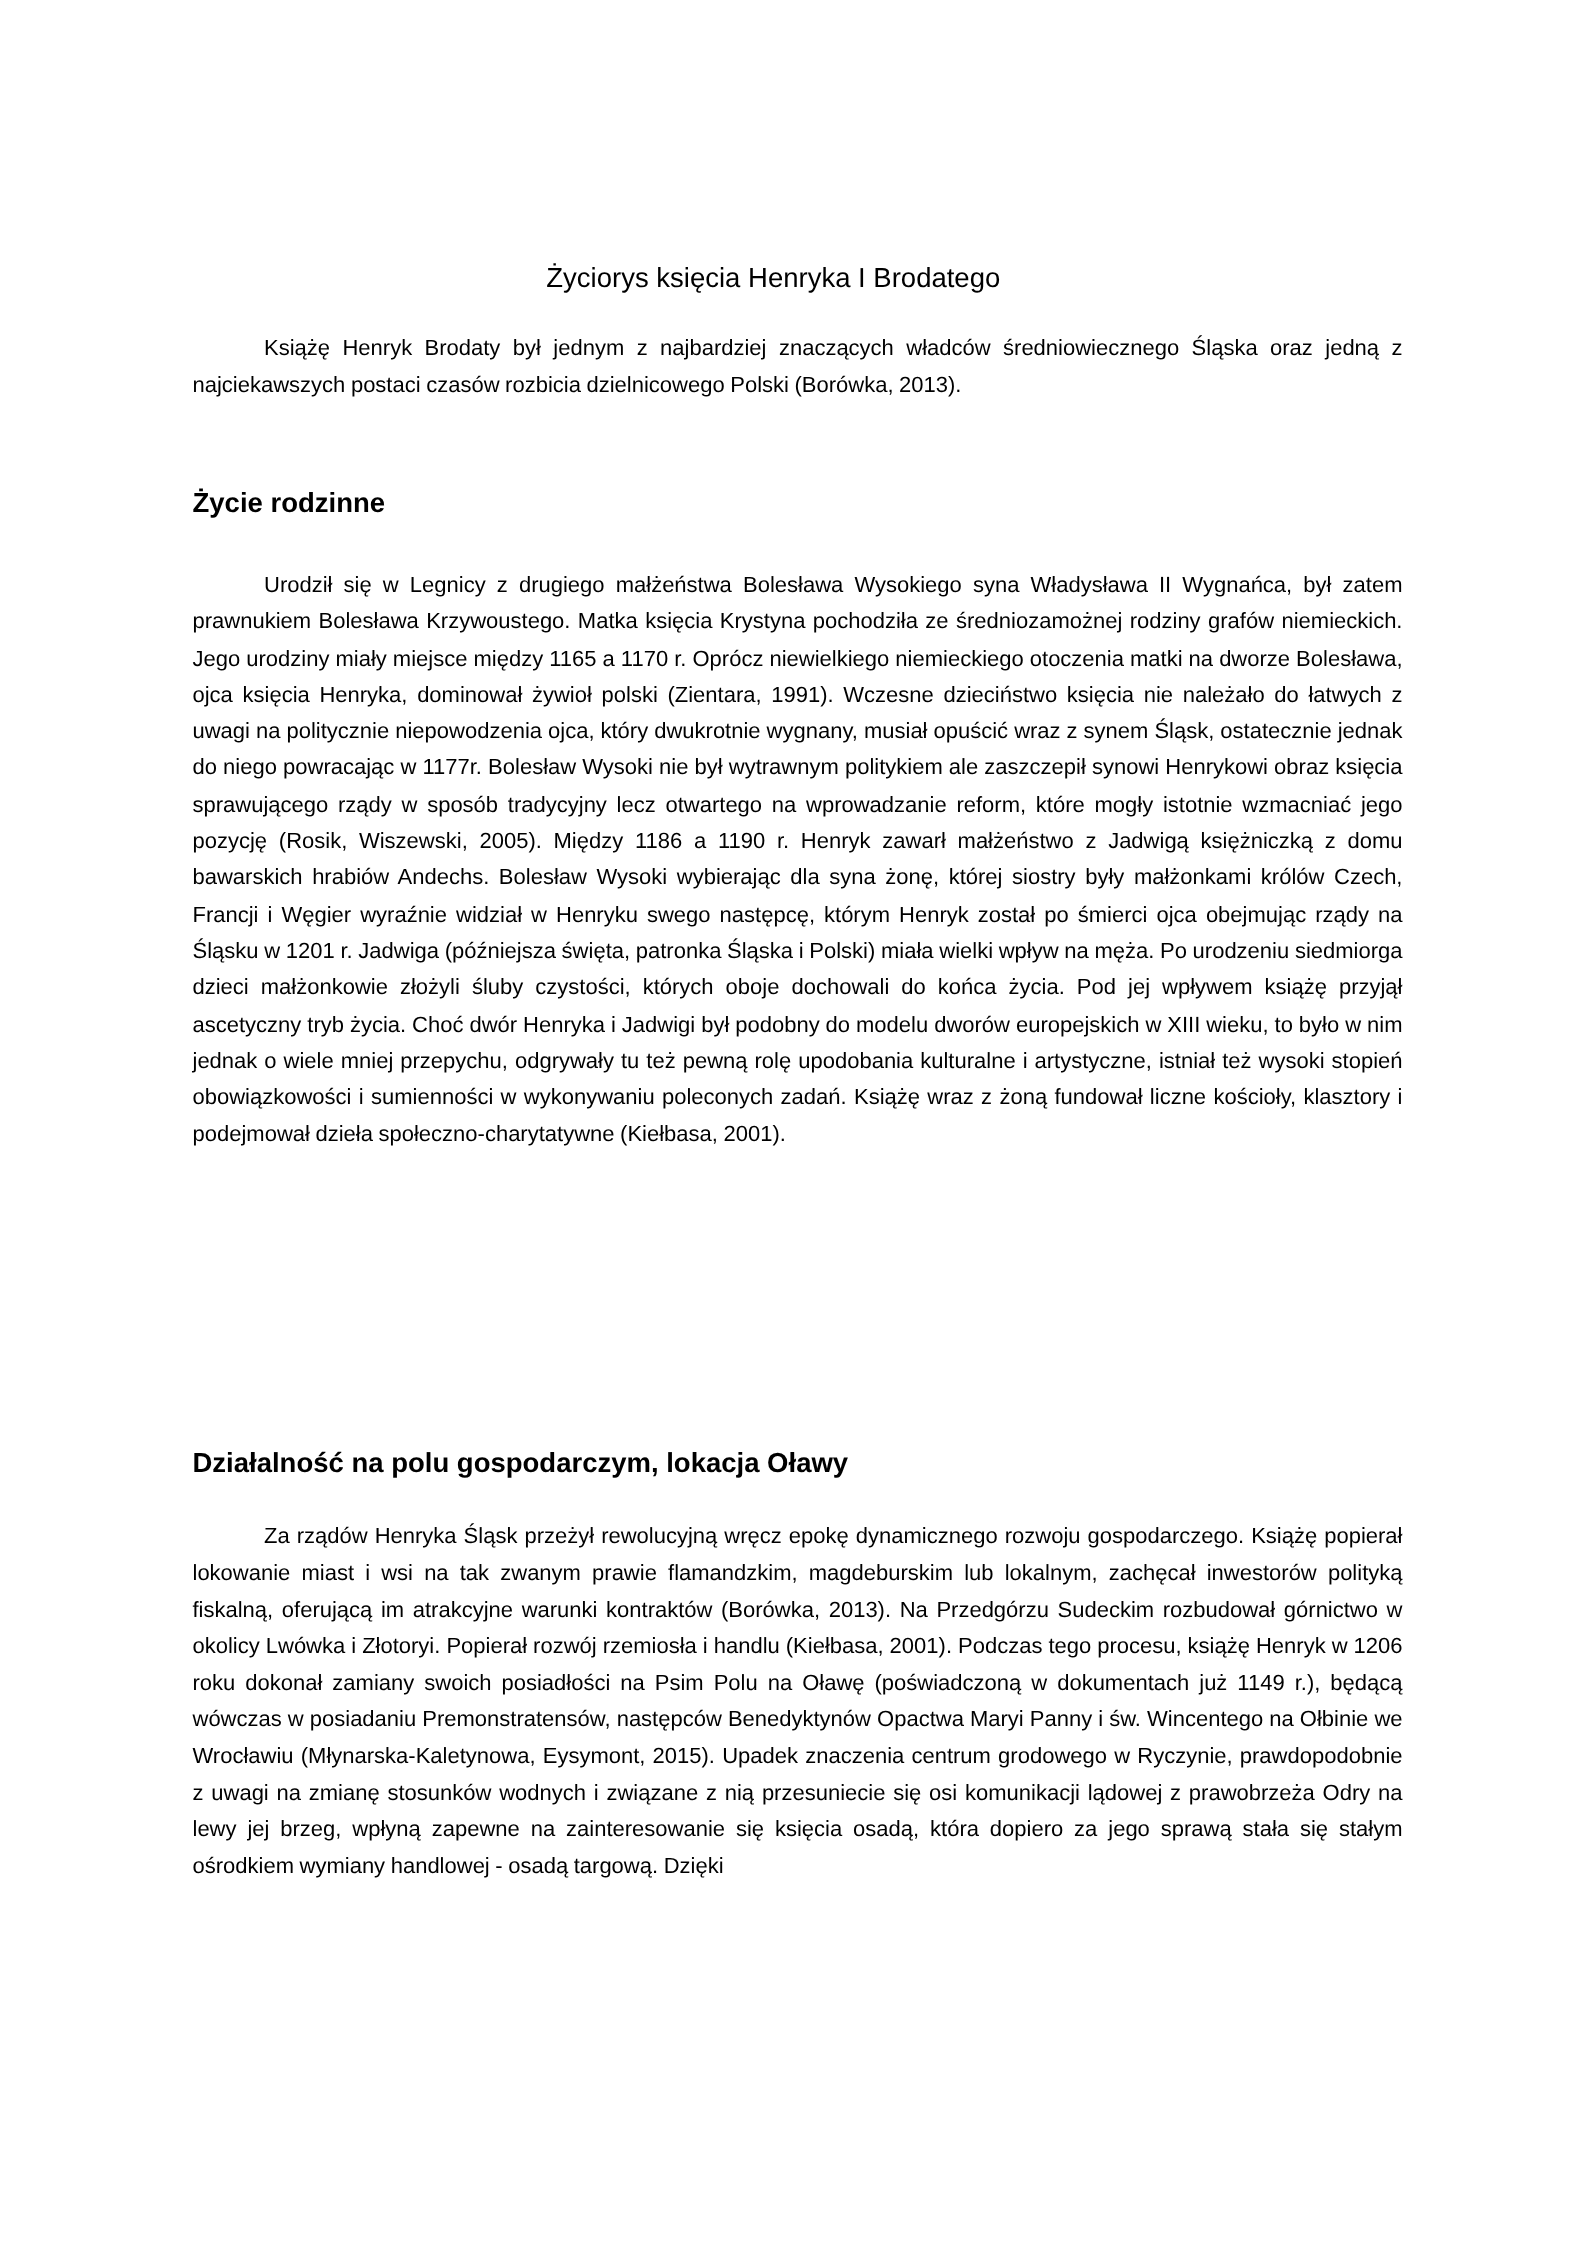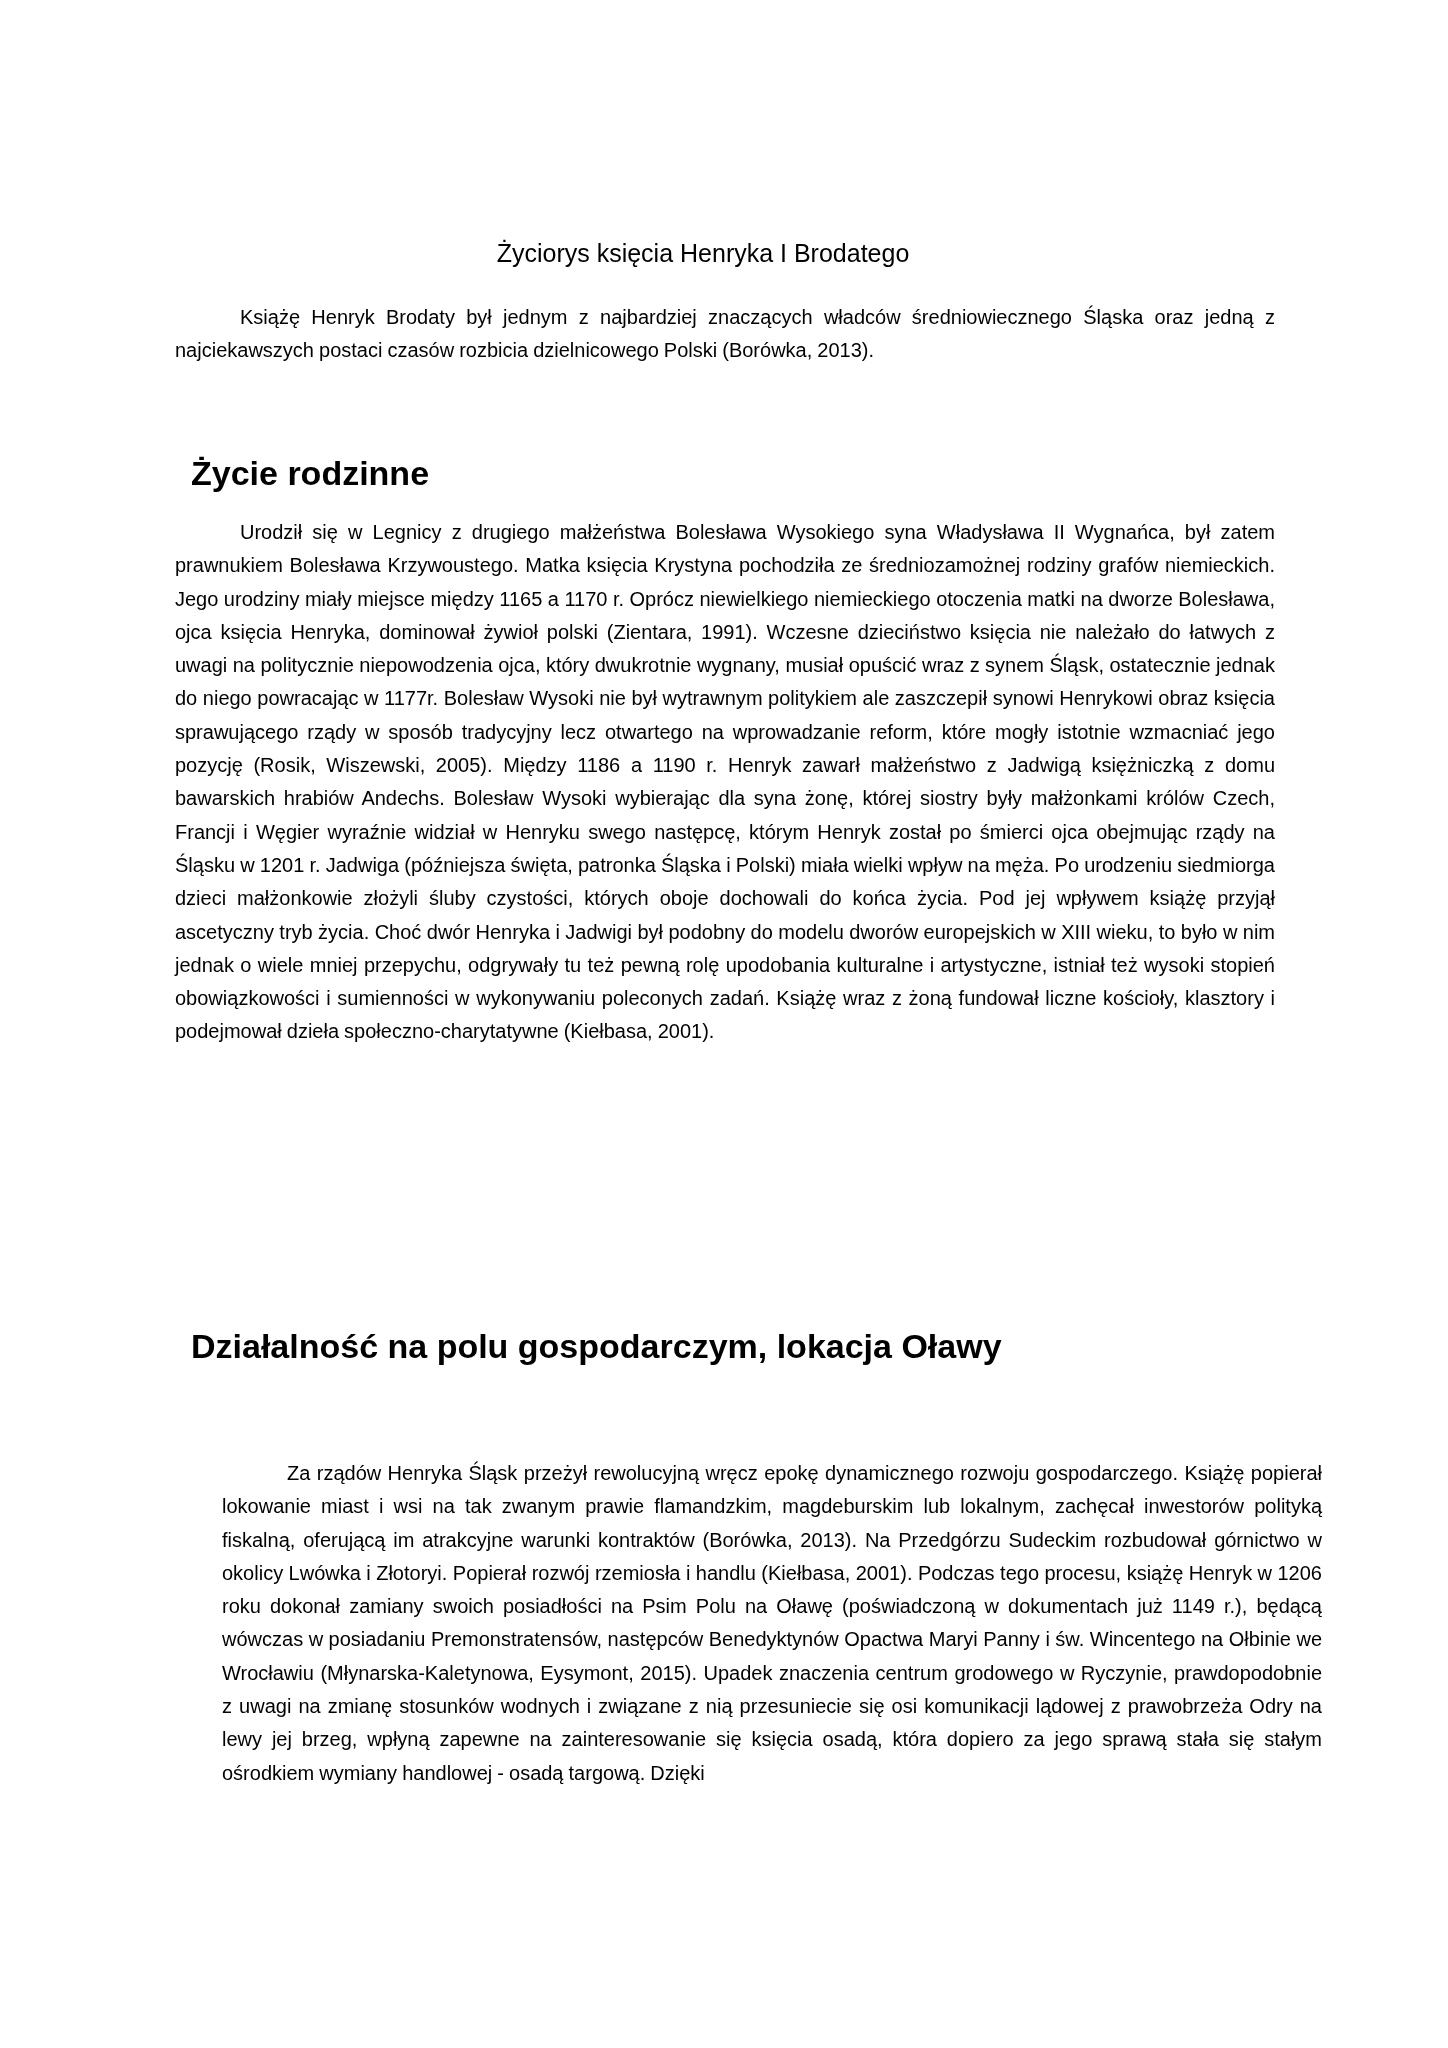--- a/index.html
+++ b/index.html
@@ -29,42 +29,42 @@
     text-align: center;
     font-weight: normal;
     font-size: 25px;
     line-height: 33px;
     margin: 0;
   }
   .section-heading {
     position: absolute;
     left: 0;
     font-weight: bold;
-    font-size: 34px;
+    font-size: 25px;
     line-height: 33px;
-    margin: 16px;
+    margin: 0;
     white-space: nowrap;
     text-align: right;
   }
   .para {
     position: absolute;
     left: 0;
     width: 1100px;
     margin: 0;
     font-size: 20px;
     line-height: 33.3px;
     text-align: justify;
     text-indent: 65px;
     word-spacing: -0.5px;
   }
   #h-life { top: 441px; }
   #h-econ { top: 1314px; }
   #p-intro { top: 301px; }
   #p-life { top: 516px; }
-  #p-econ { top: 1457px; margin-left: 47px; }
+  #p-econ { top: 1381px; }
 </style>
 </head>
 <body>
 
 <div class="page">
   <h1 class="doc-title">Życiorys księcia Henryka I Brodatego</h1>
 
   <p class="para" id="p-intro">Książę Henryk Brodaty był jednym z najbardziej znaczących władców średniowiecznego Śląska oraz jedną z najciekawszych postaci czasów rozbicia dzielnicowego Polski (Borówka, 2013).</p>
 
   <h2 class="section-heading" id="h-life">Życie rodzinne</h2>

